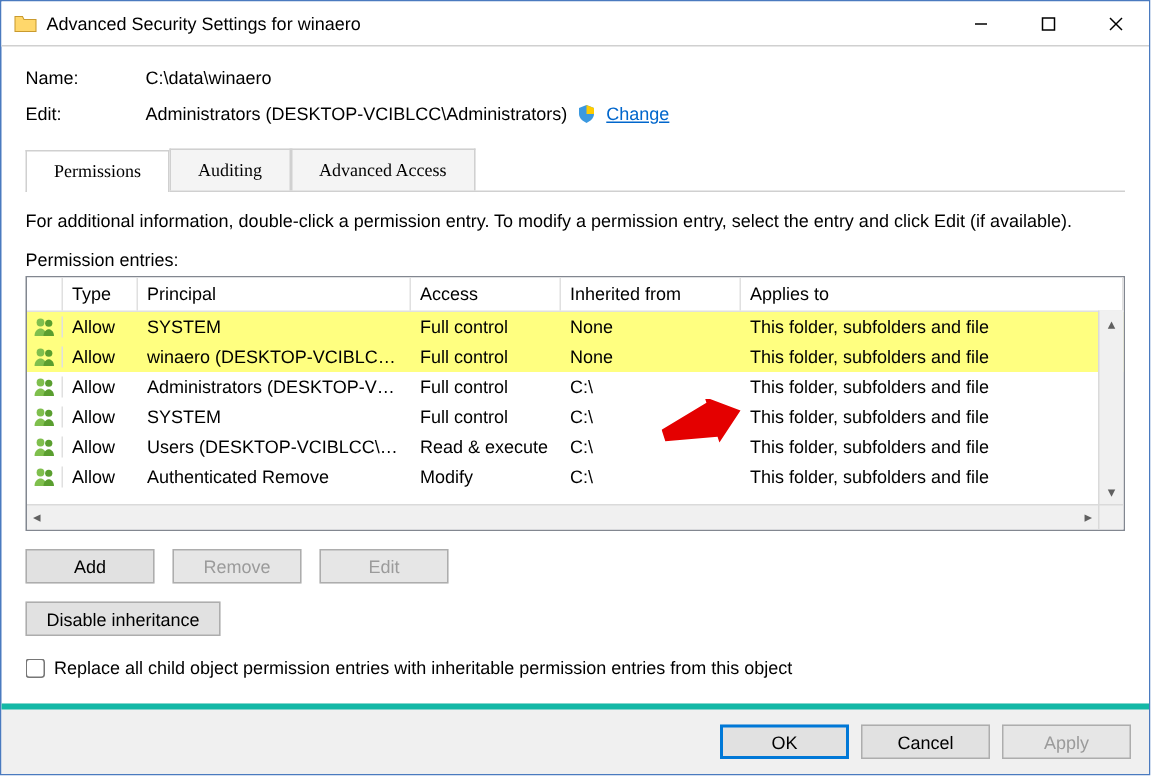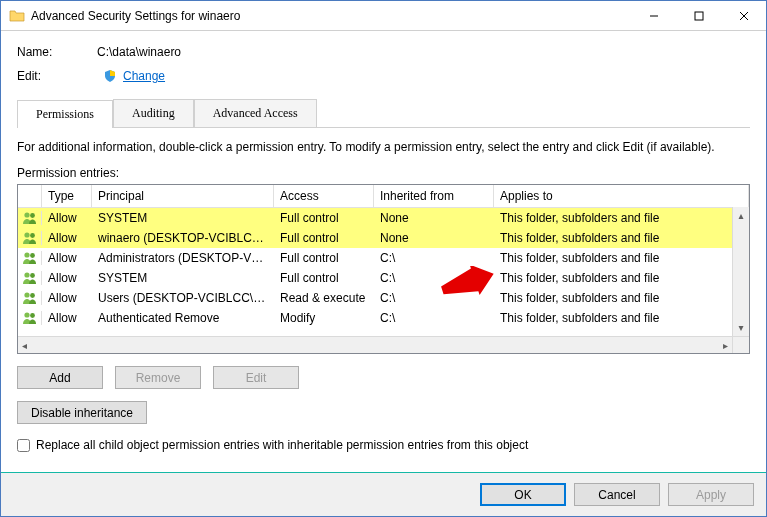--- a/index.html
+++ b/index.html
@@ -42,21 +42,21 @@
   .vscroll .up, .vscroll .down { height: 17px; display:flex; align-items:center; justify-content:center; color:#606060; font-size:10px; }
   .vscroll .down { position:absolute; bottom:0; left:0; right:0; }
   .hscroll { position: absolute; left:0; right:17px; bottom:0; height:17px; background:#f0f0f0; border-top:1px solid #dadada; display:flex; justify-content:space-between; align-items:center; color:#606060; font-size:10px; padding:0 4px; }
   .scroll-corner { position:absolute; right:0; bottom:0; width:17px; height:17px; background:#f0f0f0; border-left:1px solid #dadada; border-top:1px solid #dadada; }
   .btn-row { display: flex; gap: 12px; margin-top: 12px; }
   .btn { min-width: 86px; height: 23px; border: 1px solid #adadad; background: #e1e1e1; font-size: 12px; font-family: inherit; padding: 0 12px; }
   .btn:disabled { color: #9b9b9b; background: #e6e6e6; }
   .btn-row2 { margin-top: 12px; }
   .checkbox-row { display: flex; align-items: center; margin-top: 14px; font-size: 12px; }
   .checkbox-row input { margin-right: 6px; }
-  .footer { display: flex; justify-content: flex-end; gap: 8px; padding: 10px 12px; border-top: 1px solid #14b8a6; background: #f0f0f0; }
+  .footer { display: flex; justify-content: flex-end; gap: 8px; padding: 10px 12px; border-top: 4px solid #14b8a6; background: #f0f0f0; }
   .footer .btn { min-width: 86px; }
   .footer .btn.default { border: 2px solid #0078d7; background:#e1e1e1; }
   .arrow { position: absolute; pointer-events: none; }
 </style>
 </head>
 <body>
 
 <div class="window">
   <div class="titlebar">
     <span class="icon">
@@ -85,20 +85,21 @@
     </div>
   </div>
 
   <div class="content" style="position:relative;">
     <div class="meta-row">
       <span class="meta-label">Name:</span>
       <span class="meta-value">C:\data\winaero</span>
     </div>
     <div class="meta-row owner-row">
       <span class="meta-label">Edit:</span>
+      <span class="meta-value">Administrators (DESKTOP-VCIBLCC\Administrators)</span>
       <span class="shield">
         <svg viewBox="0 0 14 14" width="14" height="14">
             <path d="M7 1 L12 3 V7 C12 10 9 12 7 13 C5 12 2 10 2 7 V3 Z" fill="#3b99e0"></path>
             <path d="M7 1 L12 3 V7 L7 7 Z" fill="#ffcc00"></path>
           </svg>
       </span>
       <a href="#" class="change">Change</a>
     </div>
 
     <div class="tabs">

